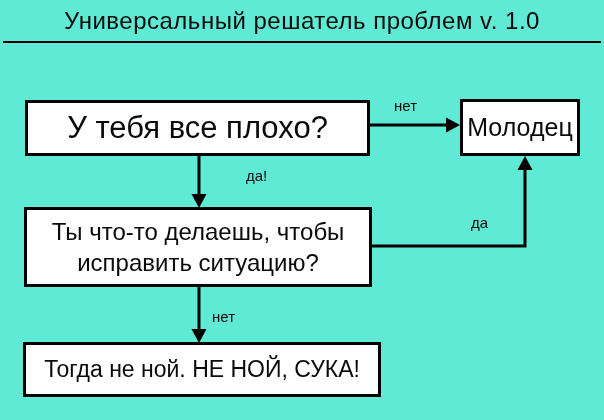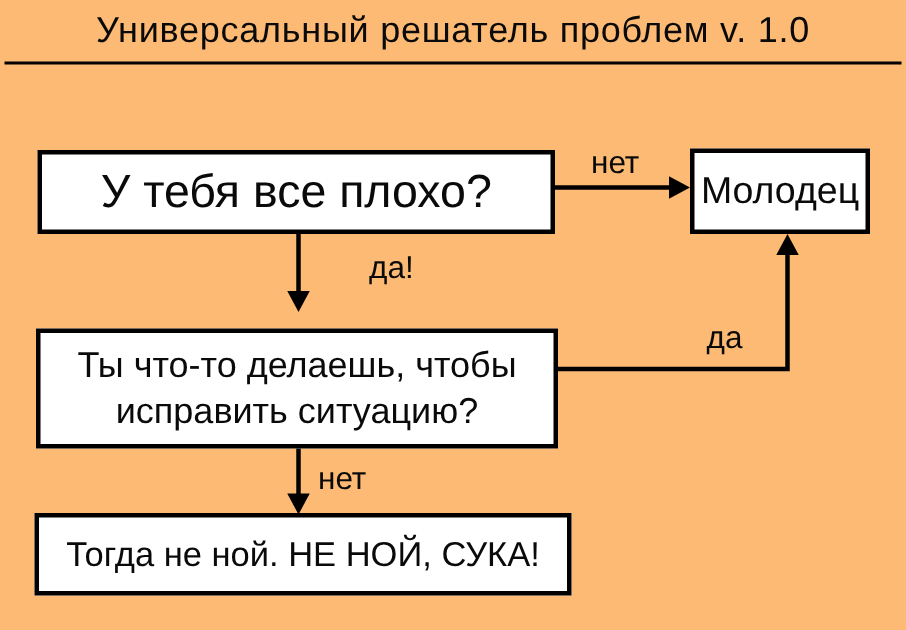--- a/index.html
+++ b/index.html
@@ -4,21 +4,21 @@
 <style>
   html, body {
     margin: 0;
     padding: 0;
     background: #ffffff;
   }
   .stage {
     position: relative;
     width: 604px;
     height: 420px;
-    background: #fdba74;
+    background: #5eead4;
     font-family: "Liberation Sans", "DejaVu Sans", sans-serif;
     color: #000000;
     overflow: hidden;
   }
   .title {
     position: absolute;
     left: 0;
     top: 7px;
     width: 604px;
     text-align: center;
@@ -68,33 +68,32 @@
     font-size: 25px;
   }
   .box-q2 {
     left: 24px;
     top: 207px;
     width: 348px;
     height: 80px;
     font-size: 24px;
     line-height: 1.3;
     padding: 0 6px;
-    margin-top: 12px;
   }
   .box-final {
     left: 23px;
     top: 342px;
     width: 358px;
     height: 55px;
     font-size: 23px;
     justify-content: center;
   }
   .edge-label {
     position: absolute;
-    font-size: 21px;
+    font-size: 15px;
     color: #0a0a0a;
     white-space: nowrap;
   }
   .label-no-top   { left: 394px; top: 97px;  }
   .label-yes-top  { left: 214px; top: 167px; margin-left: 32px; }
   .label-yes-side { left: 471px; top: 214px; }
   .label-no-bottom{ left: 212px; top: 308px; }
 </style>
 </head>
 <body>

